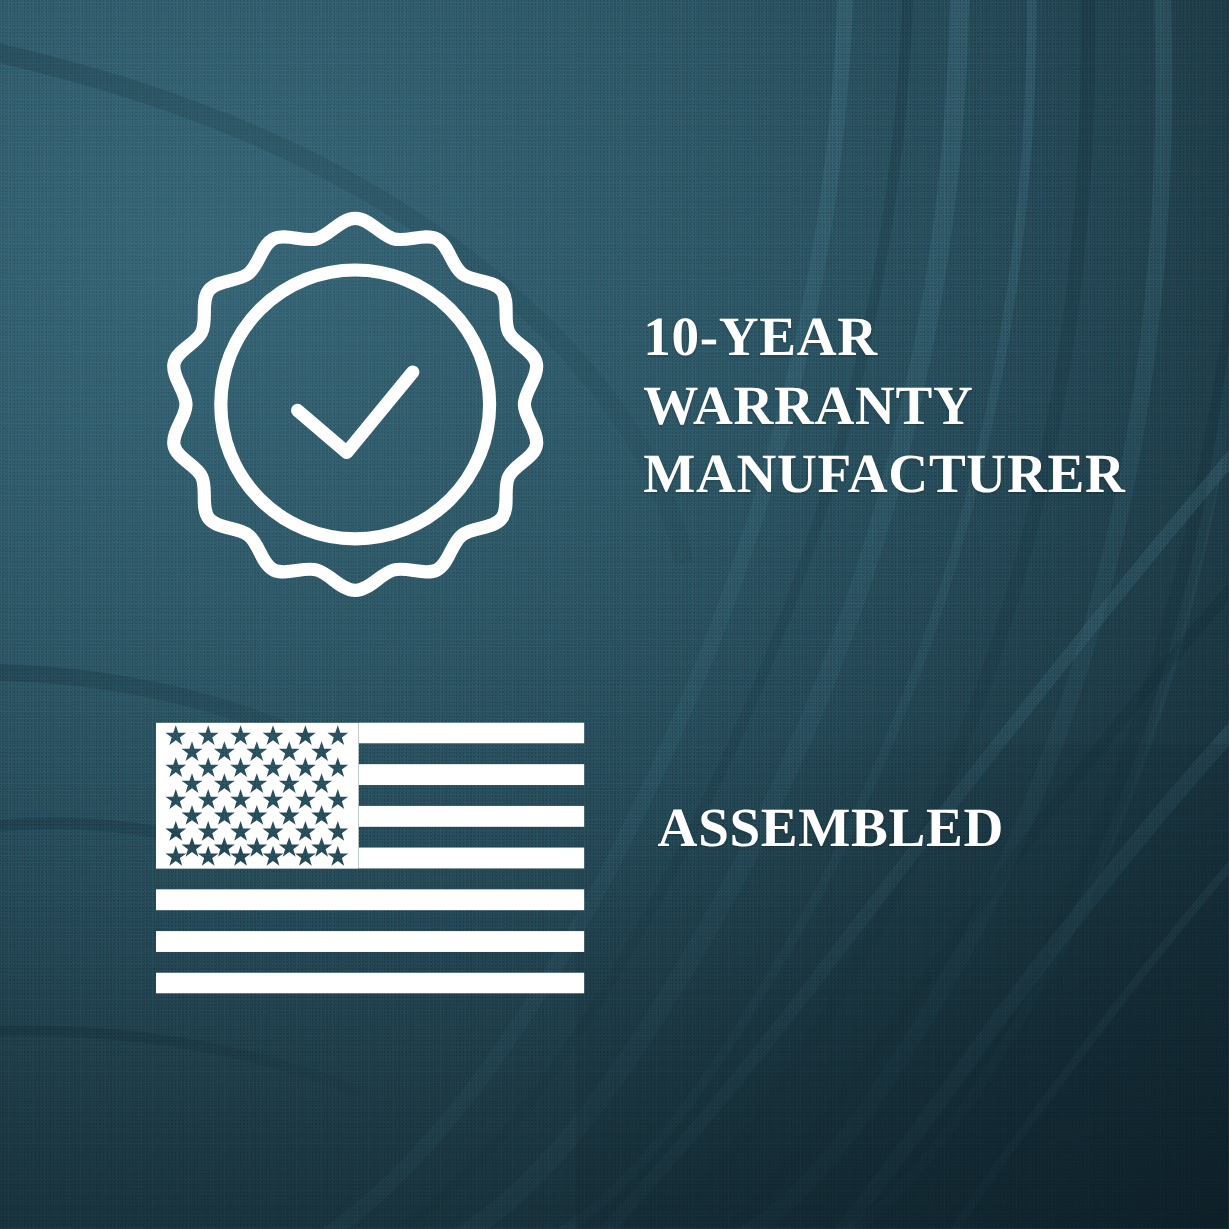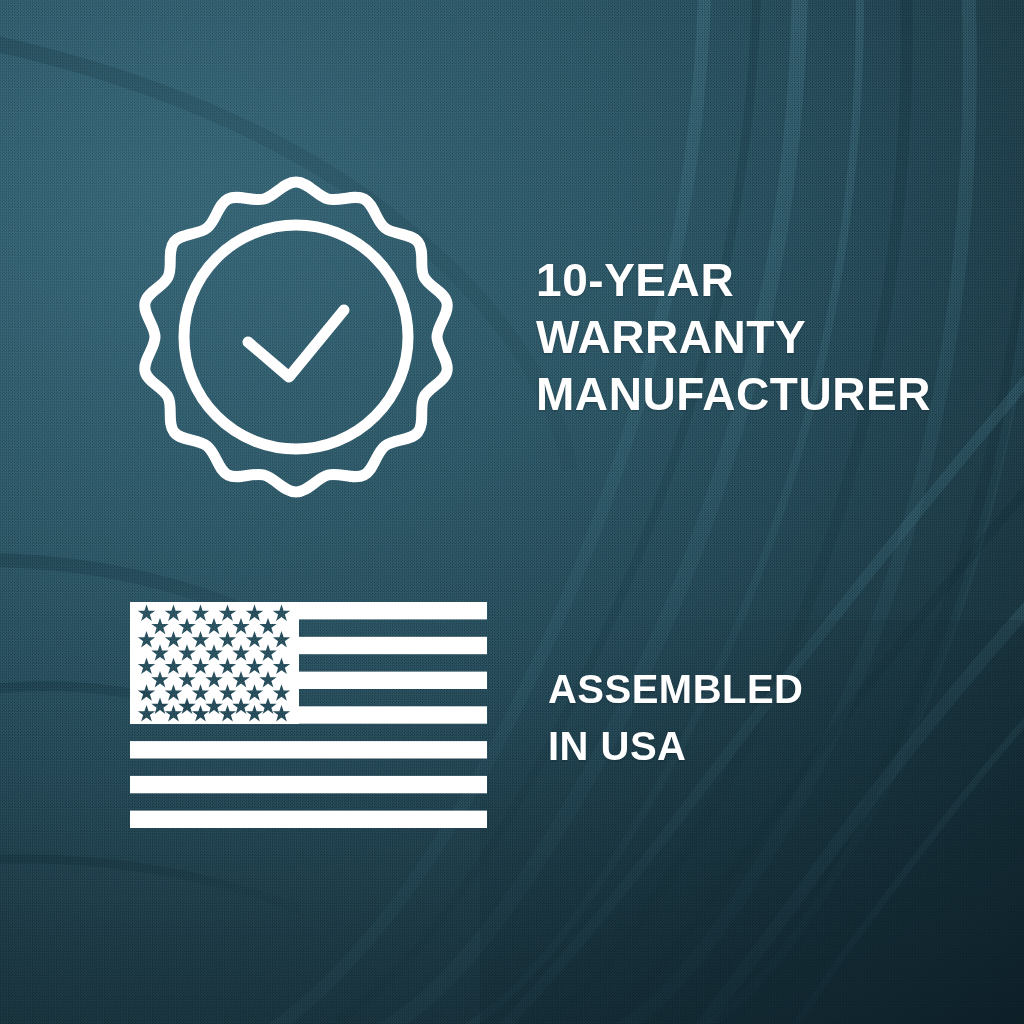--- a/index.html
+++ b/index.html
@@ -6,21 +6,21 @@
     margin: 0;
     padding: 0;
     background: #0d1b22;
   }
   #stage {
     position: relative;
     width: 1024px;
     height: 1024px;
     overflow: hidden;
     background: #2f5a69;
-    font-family: Liberation Sans, sans-serif;
+    font-family: Liberation Serif, serif;
   }
 
   
   #bg-base {
     position: absolute;
     inset: 0;
     background:
       radial-gradient(120% 95% at 14% 18%, #37687a 0%, #305c6c 38%, #2a5160 62%, #22434f 82%, #1a3540 100%);
   }
   #bg-sweeps { position: absolute; inset: 0; }
@@ -62,21 +62,21 @@
     font-weight: 700;
     letter-spacing: 0.012em;
     white-space: nowrap;
     text-shadow: 0 1px 2px rgba(9,24,31,0.30);
   }
 
   #warranty-text { left: 536px; top: 252px; }
   #warranty-text .t-line { font-size: 46px; line-height: 57px; }
 
   #assembled-text { left: 548px; top: 661px; }
-  #assembled-text .t-line { font-size: 40px; line-height: 57px; }
+  #assembled-text .t-line { font-size: 46px; line-height: 57px; }
 </style>
 </head>
 <body>
 
 <div id="stage">
 
   <div id="bg-base"></div>
 
   <svg id="bg-sweeps" viewBox="0 0 1024 1024" preserveAspectRatio="none">
     <defs>
@@ -238,16 +238,15 @@
 
     <g fill="#ffffff">
       <rect x="0" y="139.1" width="357" height="17.4"></rect>
       <rect x="0" y="173.9" width="357" height="17.4"></rect>
       <rect x="0" y="208.6" width="357" height="17.4"></rect>
     </g>
   </svg>
 
   <div id="assembled-text" class="text-block">
     <div class="t-line">ASSEMBLED</div>
-    <div class="t-line">IN USA</div>
   </div>
 
 </div>
 
 </body></html>

